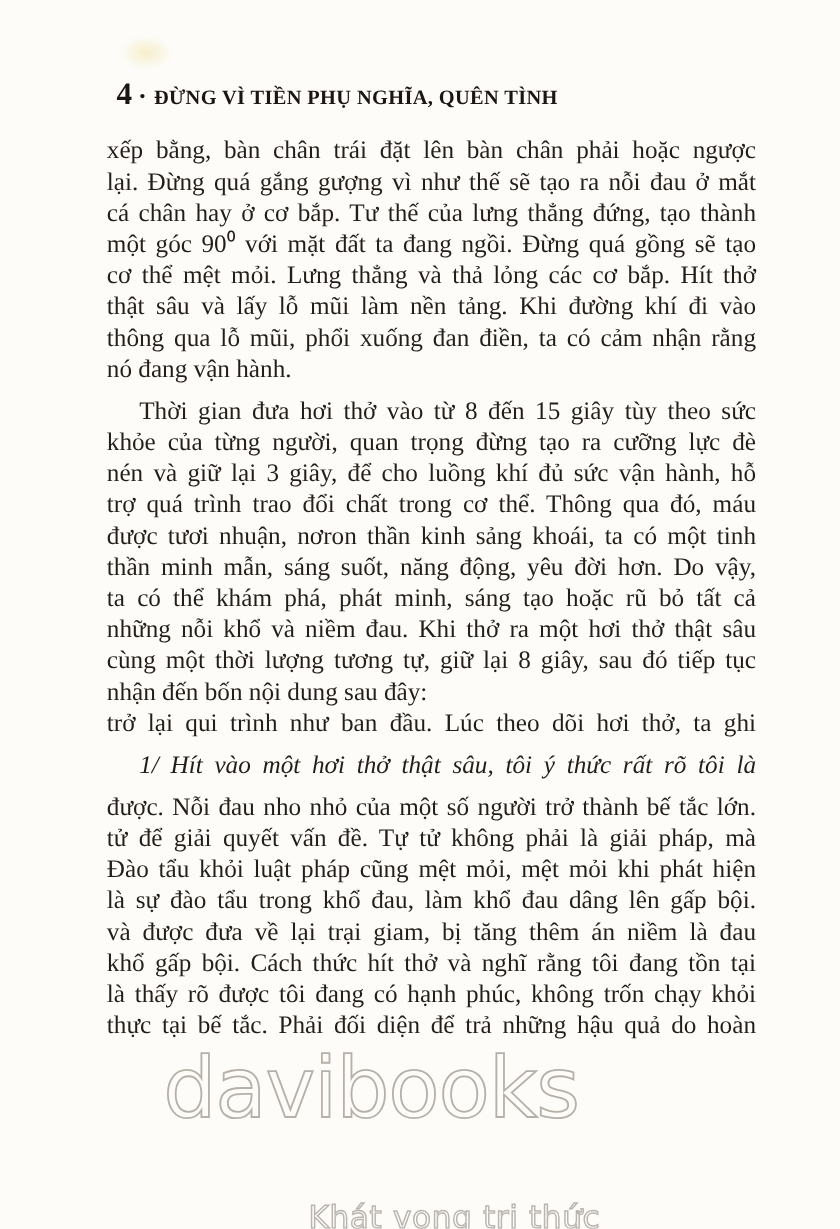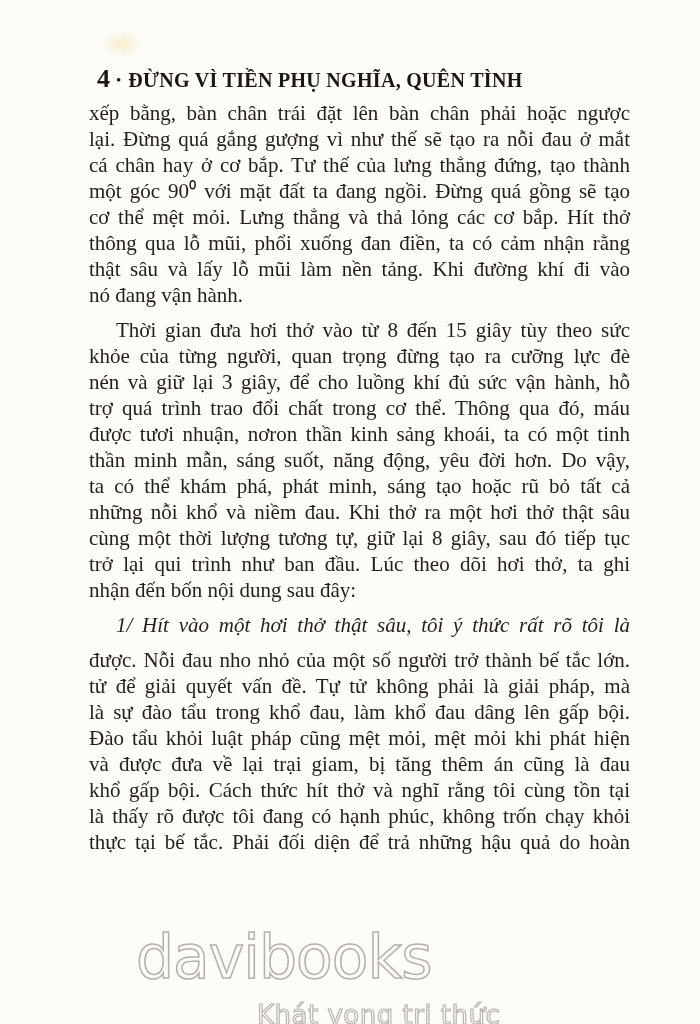--- a/index.html
+++ b/index.html
@@ -22,41 +22,41 @@
 
   .page-header {
     position: absolute; left: 97px; top: 64px; width: 540px;
     display: flex; align-items: baseline;
     white-space: nowrap;
     color: #1c1612;
     z-index: 2;
   }
   .page-number { font-size: 26px; font-weight: bold; }
   .header-bullet { font-size: 15px; margin: 0 7px 0 6px; position: relative; top: -2px; }
-  .header-title { font-size: 20px; font-weight: bold; letter-spacing: 0.3px; }
+  .header-title { font-size: 17px; font-weight: bold; letter-spacing: 0.3px; }
 
   .body-text {
-    position: absolute; left: 89px; top: 100px; width: 541px;
+    position: absolute; left: 89px; top: 112px; width: 541px;
     z-index: 2;
   }
   .paragraph { margin: 0 0 9px 0; }
   .paragraph:last-child { margin-bottom: 0; }
   .paragraph.italic { font-style: italic; }
   .line {
     font-size: 21px;
     height: 26px; line-height: 26px;
     text-align: justify; text-align-last: justify;
   }
   .line.endline { text-align-last: left; }
   .line.indent { text-indent: 27px; }
 
   .watermark-brand {
-    position: absolute; left: 136px; top: 927px;
+    position: absolute; left: 136px; top: 872px;
     font-family: "DejaVu Sans", sans-serif;
-    font-size: 60px; line-height: 1; letter-spacing: -1px;
+    font-size: 70px; line-height: 1; letter-spacing: -1px;
     color: transparent;
     -webkit-text-stroke: 1.5px #b6b0a9;
     z-index: 1;
     user-select: none;
   }
   .watermark-slogan {
     position: absolute; left: 257px; top: 1002px;
     font-family: "DejaVu Sans", sans-serif;
     font-size: 26px; line-height: 1; letter-spacing: 0.5px;
     color: transparent;
@@ -78,47 +78,47 @@
     <span class="header-title">ĐỪNG VÌ TIỀN PHỤ NGHĨA, QUÊN TÌNH</span>
   </div>
 
   <div class="body-text">
       <div class="paragraph">
         <div class="line">xếp bằng, bàn chân trái đặt lên bàn chân phải hoặc ngược</div>
         <div class="line">lại. Đừng quá gắng gượng vì như thế sẽ tạo ra nỗi đau ở mắt</div>
         <div class="line">cá chân hay ở cơ bắp. Tư thế của lưng thẳng đứng, tạo thành</div>
         <div class="line">một góc 90⁰ với mặt đất ta đang ngồi. Đừng quá gồng sẽ tạo</div>
         <div class="line">cơ thể mệt mỏi. Lưng thẳng và thả lỏng các cơ bắp. Hít thở</div>
+        <div class="line">thật sâu và lấy lỗ mũi làm nền tảng. Khi đường khí đi vào</div>
         <div class="line">thông qua lỗ mũi, phổi xuống đan điền, ta có cảm nhận rằng</div>
-        <div class="line">thật sâu và lấy lỗ mũi làm nền tảng. Khi đường khí đi vào</div>
         <div class="line endline">nó đang vận hành.</div>
       </div>
       <div class="paragraph">
         <div class="line indent">Thời gian đưa hơi thở vào từ 8 đến 15 giây tùy theo sức</div>
         <div class="line">khỏe của từng người, quan trọng đừng tạo ra cưỡng lực đè</div>
         <div class="line">nén và giữ lại 3 giây, để cho luồng khí đủ sức vận hành, hỗ</div>
         <div class="line">trợ quá trình trao đổi chất trong cơ thể. Thông qua đó, máu</div>
         <div class="line">được tươi nhuận, nơron thần kinh sảng khoái, ta có một tinh</div>
         <div class="line">thần minh mẫn, sáng suốt, năng động, yêu đời hơn. Do vậy,</div>
         <div class="line">ta có thể khám phá, phát minh, sáng tạo hoặc rũ bỏ tất cả</div>
         <div class="line">những nỗi khổ và niềm đau. Khi thở ra một hơi thở thật sâu</div>
         <div class="line">cùng một thời lượng tương tự, giữ lại 8 giây, sau đó tiếp tục</div>
+        <div class="line endline">nhận đến bốn nội dung sau đây:</div>
         <div class="line">trở lại qui trình như ban đầu. Lúc theo dõi hơi thở, ta ghi</div>
-        <div class="line endline">nhận đến bốn nội dung sau đây:</div>
       </div>
       <div class="paragraph italic">
         <div class="line indent">1/ Hít vào một hơi thở thật sâu, tôi ý thức rất rõ tôi là</div>
       </div>
       <div class="paragraph">
         <div class="line">được. Nỗi đau nho nhỏ của một số người trở thành bế tắc lớn.</div>
         <div class="line">tử để giải quyết vấn đề. Tự tử không phải là giải pháp, mà</div>
+        <div class="line">Đào tẩu khỏi luật pháp cũng mệt mỏi, mệt mỏi khi phát hiện</div>
         <div class="line">là sự đào tẩu trong khổ đau, làm khổ đau dâng lên gấp bội.</div>
-        <div class="line">Đào tẩu khỏi luật pháp cũng mệt mỏi, mệt mỏi khi phát hiện</div>
-        <div class="line">và được đưa về lại trại giam, bị tăng thêm án cũng là đau</div>
-        <div class="line">khổ gấp bội. Cách thức hít thở và nghĩ rằng tôi cùng tồn tại</div>
+        <div class="line">và được đưa về lại trại giam, bị tăng thêm án niềm là đau</div>
+        <div class="line">khổ gấp bội. Cách thức hít thở và nghĩ rằng tôi đang tồn tại</div>
         <div class="line">là thấy rõ được tôi đang có hạnh phúc, không trốn chạy khỏi</div>
         <div class="line">thực tại bế tắc. Phải đối diện để trả những hậu quả do hoàn</div>
       </div>
     </div>
 
   <div class="watermark-brand">davibooks</div>
   <div class="watermark-slogan">Khát vọng tri thức</div>
 
 </div>
 

